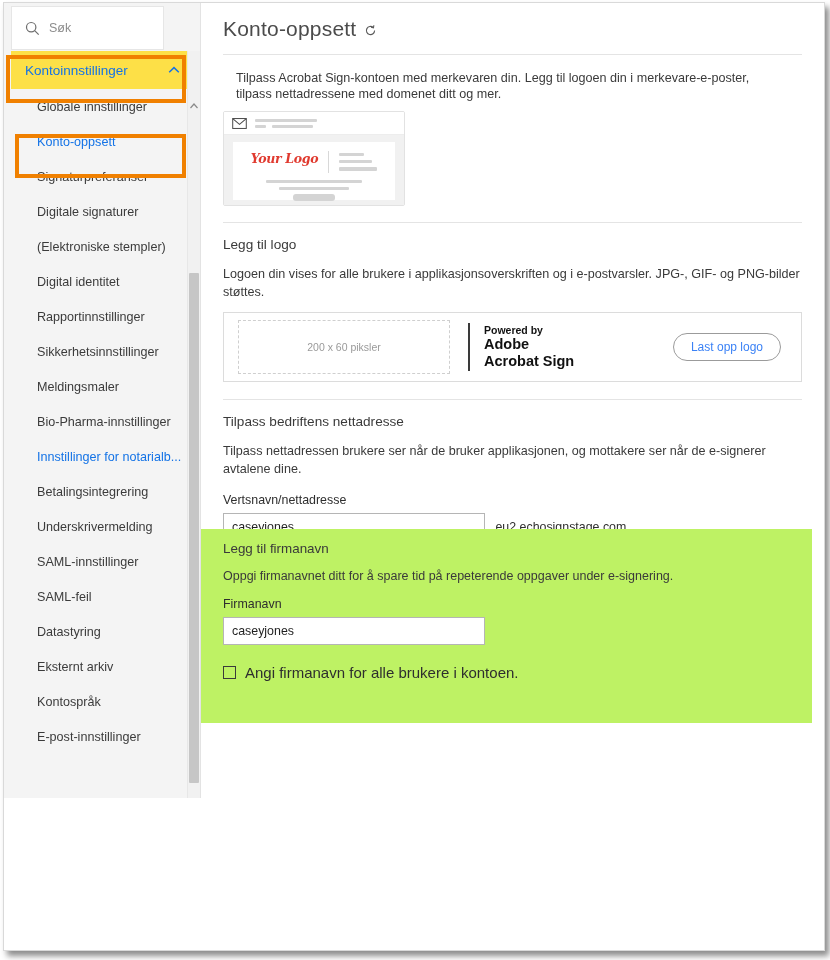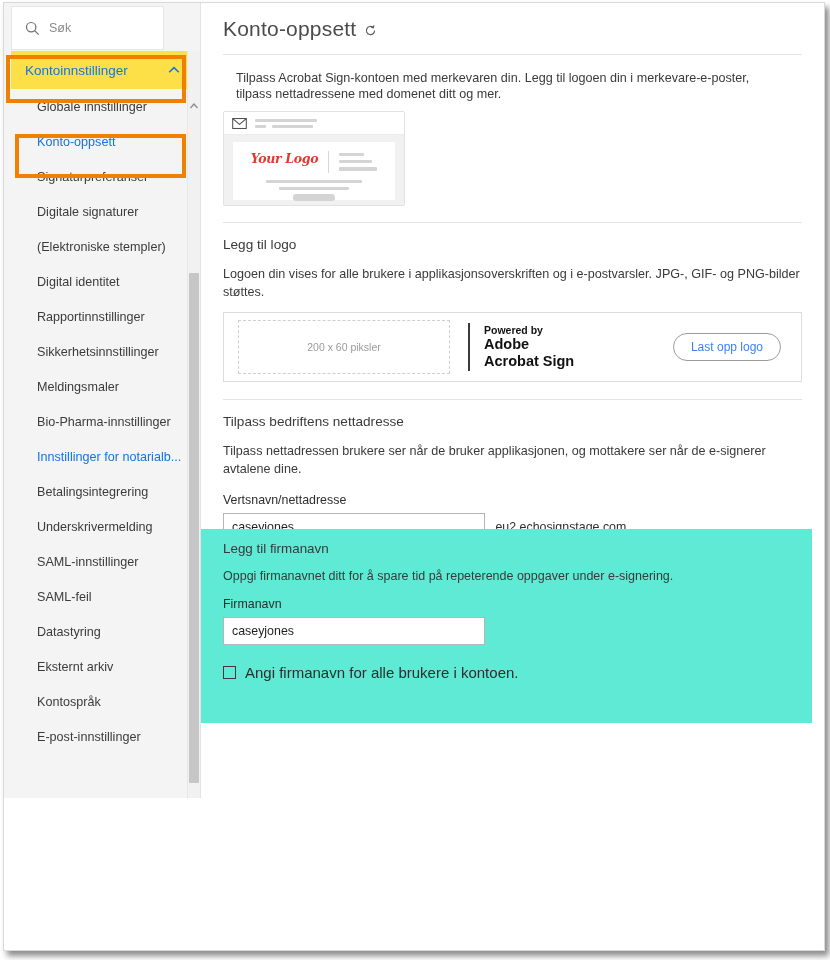--- a/index.html
+++ b/index.html
@@ -107,21 +107,21 @@
   .tinput{
     width:262px;height:28px;box-sizing:border-box;
     border:1px solid #b5b5b5;background:#fff;
     padding:0 8px;font-size:12.4px;color:#1f1f1f;
     font-family:"Liberation Sans",sans-serif;
   }
   .suffix{font-size:12.4px;color:#2e2e2e;}
   
   .hl{
     position:absolute;left:0;right:12px;top:526px;height:194px;
-    background:#5eead4;
+    background:#bef264;
   }
   .hl .sec{padding:0 22px;}
   .hl-title{font-size:13.4px;color:#3a3a3a;padding-top:12px;}
   .hl-desc{font-size:12.5px;color:#3a3a3a;margin-top:13px;}
   .chk-row{display:flex;align-items:center;gap:9px;margin-top:19px;}
   .chk{width:11px;height:11px;border:1.4px solid #3a3a3a;background:transparent;display:block;}
   .chk-lbl{font-size:15px;color:#2e2e2e;}
 </style>
 </head>
 <body>

